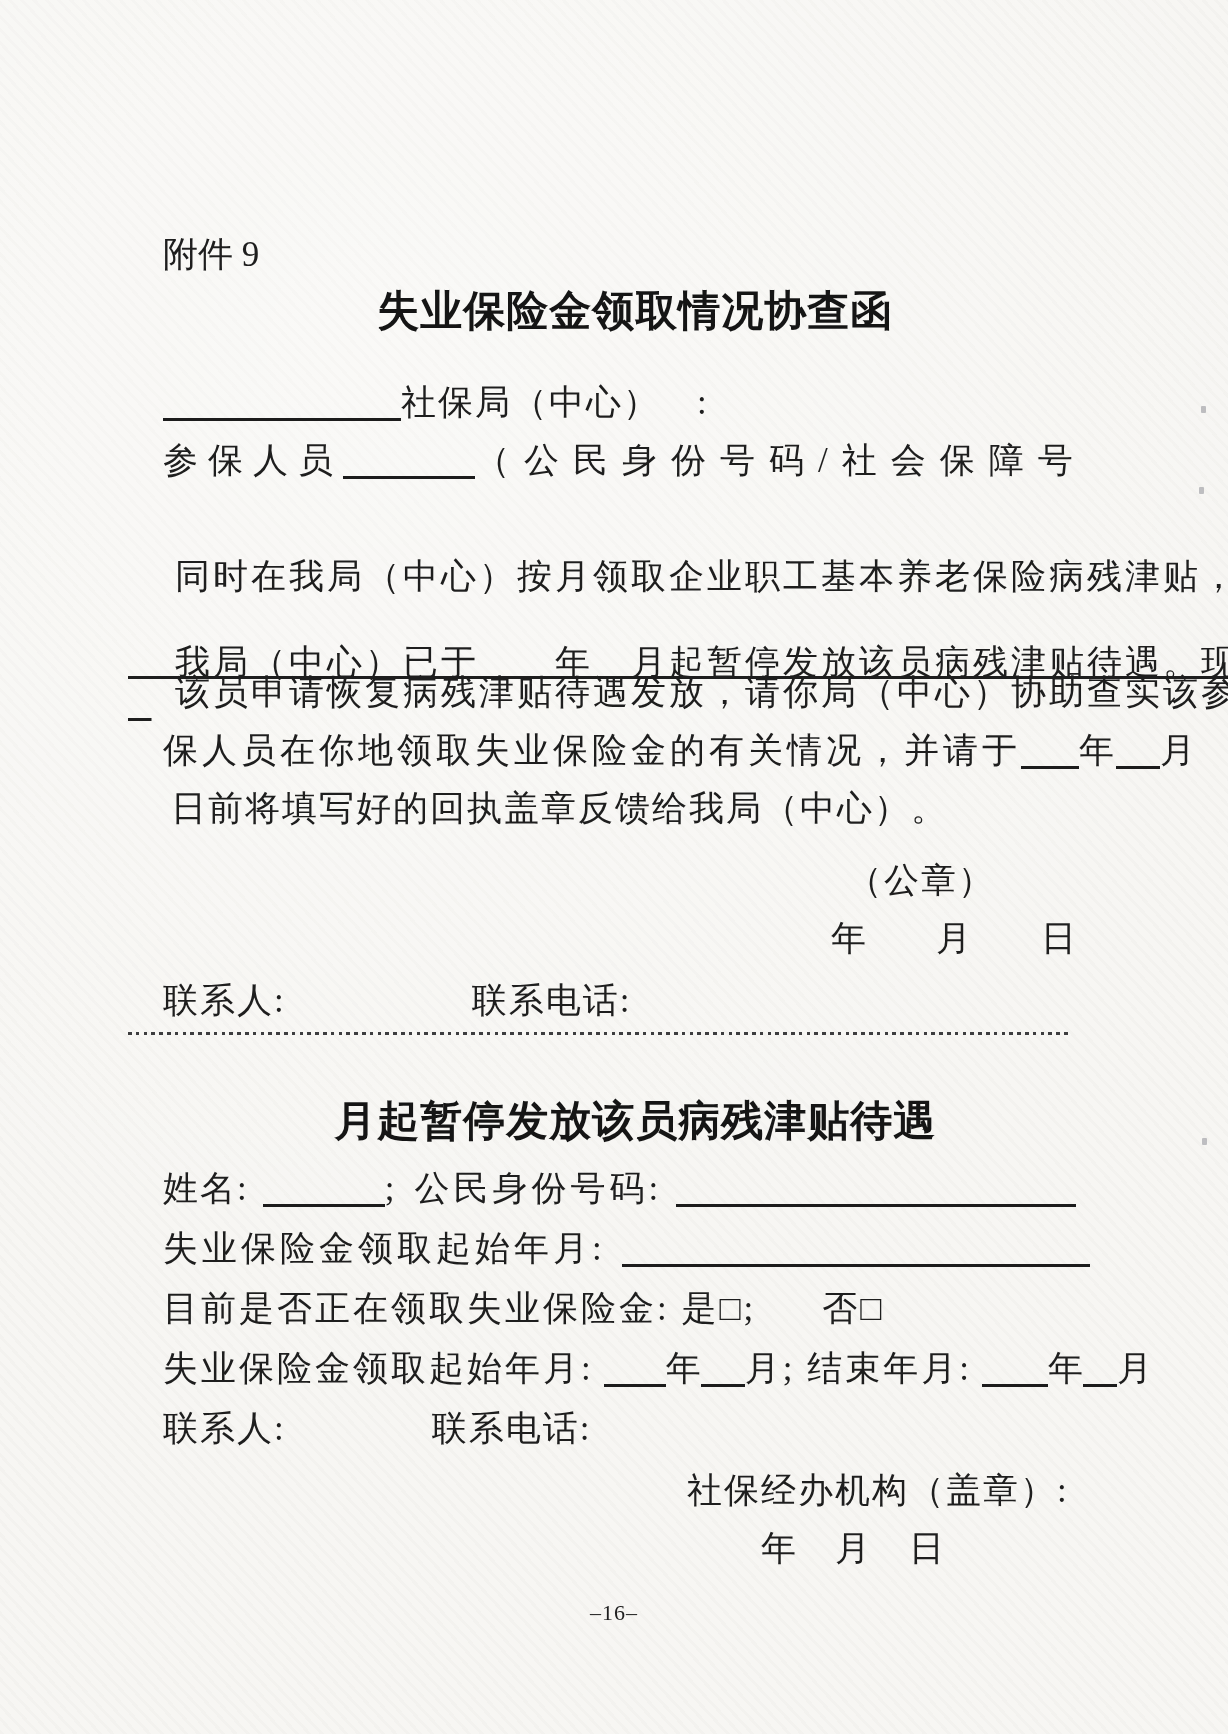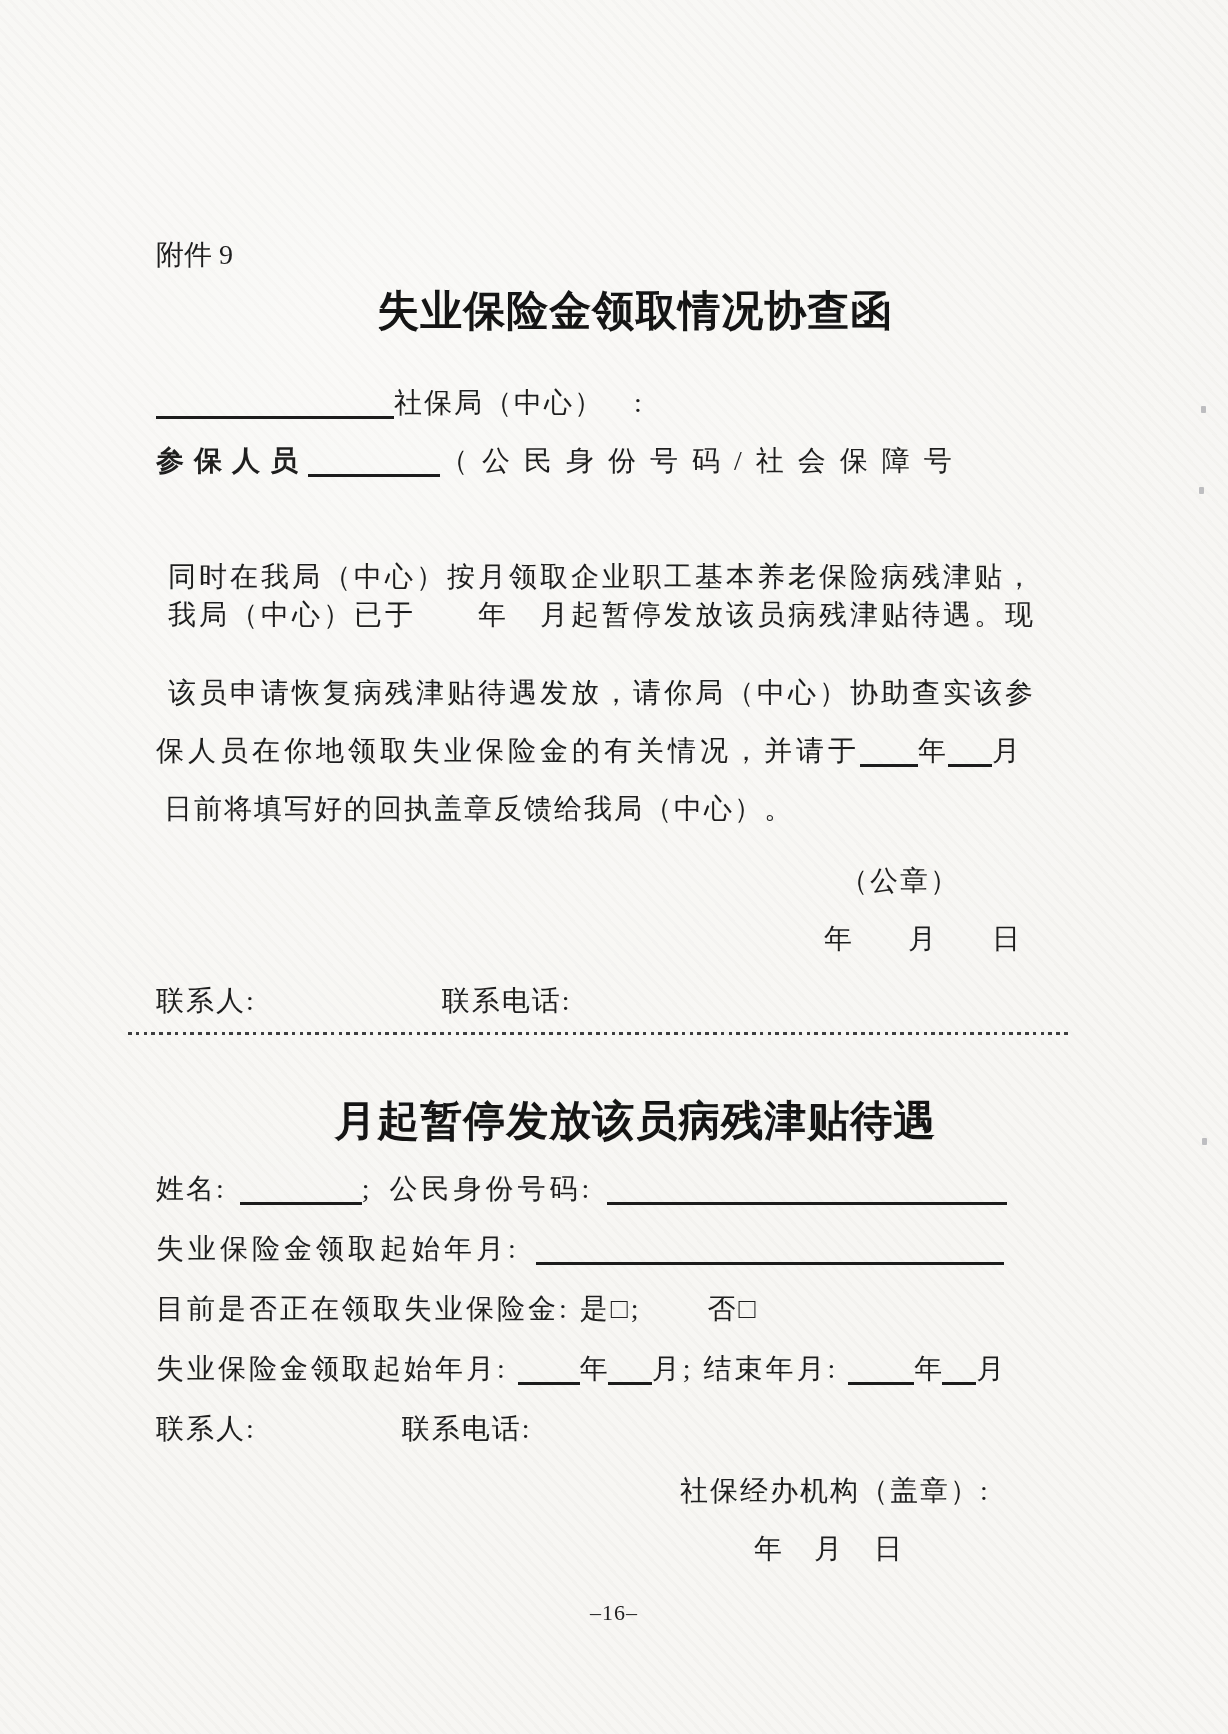--- a/index.html
+++ b/index.html
@@ -12,21 +12,21 @@
       repeating-linear-gradient(47deg, rgba(225,224,220,.18) 0 3px, rgba(0,0,0,0) 3px 9px),
       #f7f6f3;
     color:#1e1e1e;
     font-family:"Liberation Serif","DejaVu Serif",serif;
     overflow:hidden;
   }
   .line{
     position:absolute;
     left:128px;
     width:952px;
-    font-size:28px;
+    font-size:35px;
     line-height:42px;
     white-space:pre;
     color:#1e1e1e;
   }
   .title{
     font-family:"DejaVu Sans","Liberation Sans",sans-serif;
     font-weight:bold;
     font-size:42px;
     text-align:center;
     letter-spacing:1px;
@@ -35,21 +35,21 @@
   .blank{
     display:inline-block;
     height:10px;
     border-bottom:3px solid #1c1c1c;
     vertical-align:-7px;
   }
   .ls2{letter-spacing:2px;}
   .ls3{letter-spacing:3px;}
   .ls4{letter-spacing:4px;}
   .ls6{letter-spacing:6px;}
-  .ls10{letter-spacing:10px;font-weight:bold;}
+  .ls10{letter-spacing:10px;}
   .ls14{letter-spacing:14px;}
   .divider{
     position:absolute;
     left:128px;top:1032px;
     width:942px;height:3px;
     background:repeating-linear-gradient(90deg,#3d3d3f 0 3.5px,rgba(0,0,0,0) 3.5px 7.8px);
   }
   .speck{
     position:absolute;
     width:5px;height:7px;
@@ -85,21 +85,21 @@
 
   <div class="line" style="top:398px; text-indent:60px;">
     <span class="ls10">参保人员</span><span class="blank" style="width:132px;"></span><span class="ls14">（公民身份号码/社会保障号</span>
   </div>
 
 
   <div class="line ls3" style="top:514px;">
     <span>同时在我局（中心）按月领取企业职工基本养老保险病残津贴，</span>
   </div>
 
-  <div class="line ls3" style="top:552px;">
+  <div class="line ls3" style="top:600px;text-decoration:underline;">
     <span>我局（中心）已于　　年　月起暂停发放该员病残津贴待遇。现</span>
   </div>
 
   <div class="line ls3" style="top:630px;">
     <span>该员申请恢复病残津贴待遇发放，请你局（中心）协助查实该参</span>
   </div>
 
   <div class="line" style="top:688px;">
     <span class="ls4">保人员在你地领取失业保险金的有关情况，并请于</span><span class="blank" style="width:58px;"></span><span class="ls2">年</span><span class="blank" style="width:44px;"></span><span class="ls2">月</span>
   </div>

